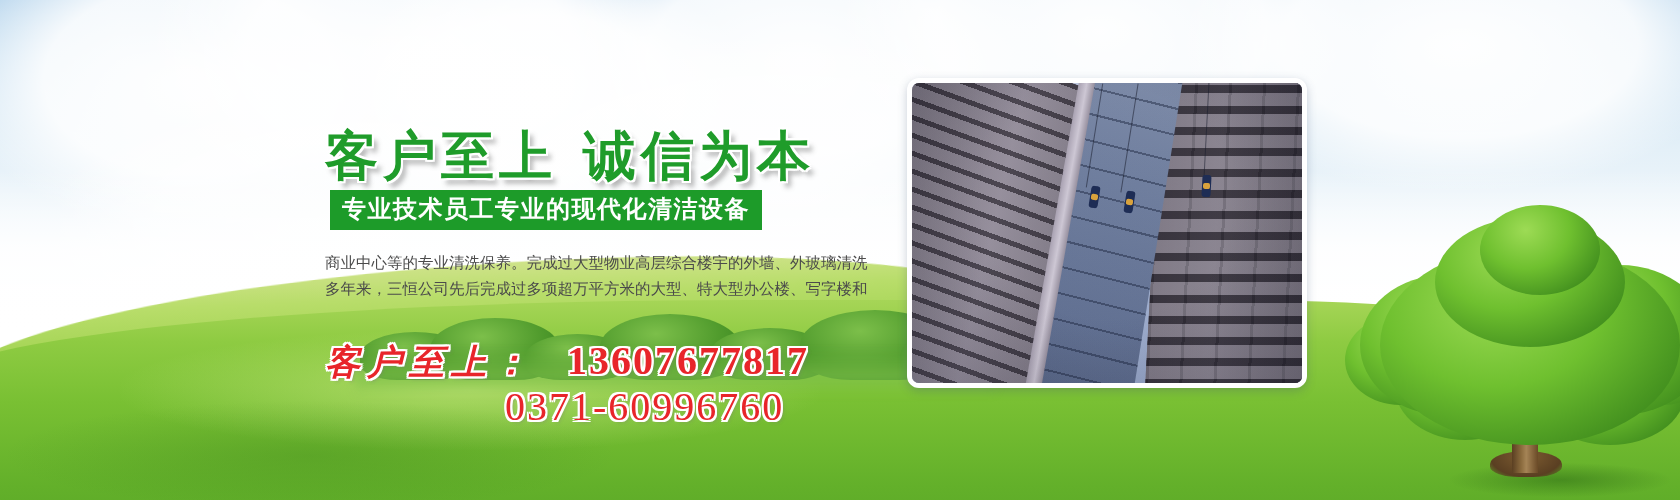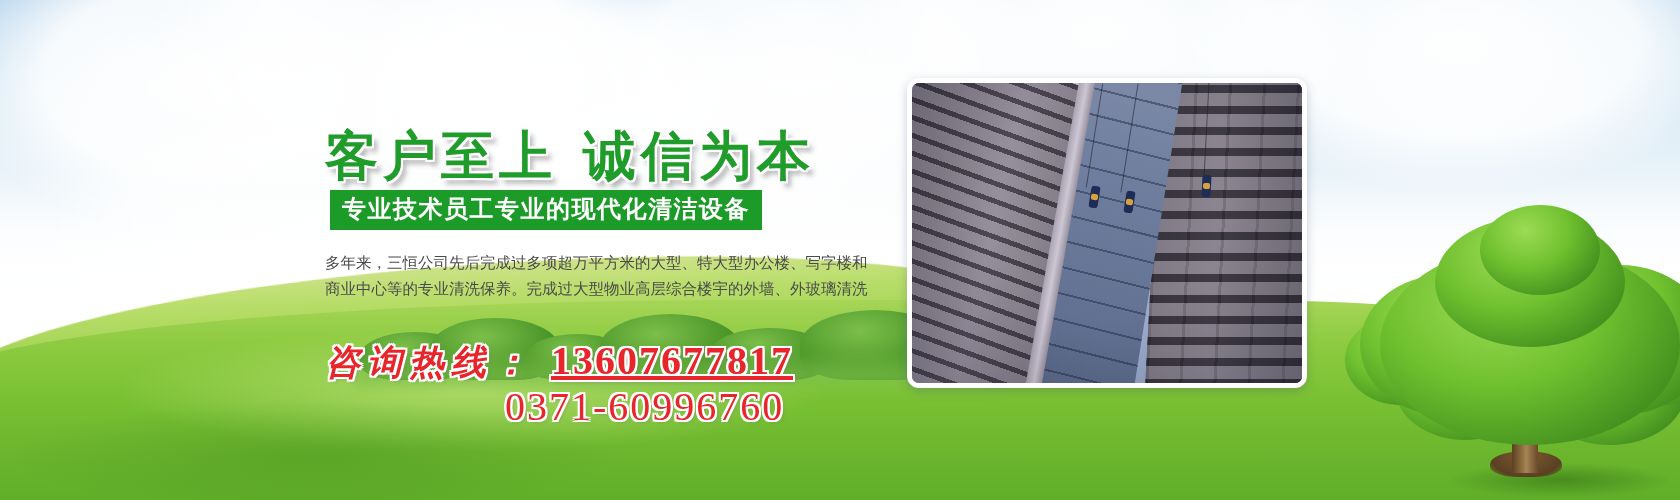--- a/index.html
+++ b/index.html
@@ -167,30 +167,29 @@
     font-family:"Liberation Serif", serif;
     font-size:35px; font-weight:bold; font-style:italic;
     color:#e8252a;
     letter-spacing:7px;
     text-shadow:
       2px 0 0 #fff, -2px 0 0 #fff, 0 2px 0 #fff, 0 -2px 0 #fff,
       2px 2px 0 #fff, -2px -2px 0 #fff, 2px -2px 0 #fff, -2px 2px 0 #fff,
       3px 3px 3px rgba(120,120,120,0.35);
   }
   .hotline-number {
-    margin-left:16px;
+    margin-left:32px;
     font-family:"Liberation Serif", serif;
     font-size:40px; font-weight:bold;
     color:#e8252a;
     letter-spacing:2px;
     text-shadow:
       2px 0 0 #fff, -2px 0 0 #fff, 0 2px 0 #fff, 0 -2px 0 #fff,
       2px 2px 0 #fff, -2px -2px 0 #fff, 2px -2px 0 #fff, -2px 2px 0 #fff,
       3px 3px 3px rgba(120,120,120,0.35);
-    text-decoration: underline;
   }
   .hotline-secondary {
     position:absolute; left:505px; top:366px;
     font-family:"Liberation Serif", serif;
     font-size:40px; font-weight:normal;
     color:#e8252a;
     letter-spacing:2px;
     white-space:nowrap;
     text-shadow:
       2px 0 0 #fff, -2px 0 0 #fff, 0 2px 0 #fff, 0 -2px 0 #fff,
@@ -376,25 +375,25 @@
 
     <div class="headline">
       <span>客户至上</span><span class="gap"></span><span>诚信为本</span>
     </div>
 
     <div class="subbar">
       <div class="subbar-text">专业技术员工专业的现代化清洁设备</div>
     </div>
 
     <div class="body-copy">
+      <p>商业中心等的专业清洗保养。完成过大型物业高层综合楼宇的外墙、外玻璃清洗</p>
       <p>多年来，三恒公司先后完成过多项超万平方米的大型、特大型办公楼、写字楼和</p>
-      <p>商业中心等的专业清洗保养。完成过大型物业高层综合楼宇的外墙、外玻璃清洗</p>
     </div>
 
     <div class="hotline">
-      <span class="hotline-label">咨询热线：</span>
+      <span class="hotline-label">客户至上：</span>
       <span class="hotline-number">13607677817</span>
     </div>
 
     <div class="hotline-secondary">0371-60996760</div>
 
   </div>
 </div>
 
 </body></html>

